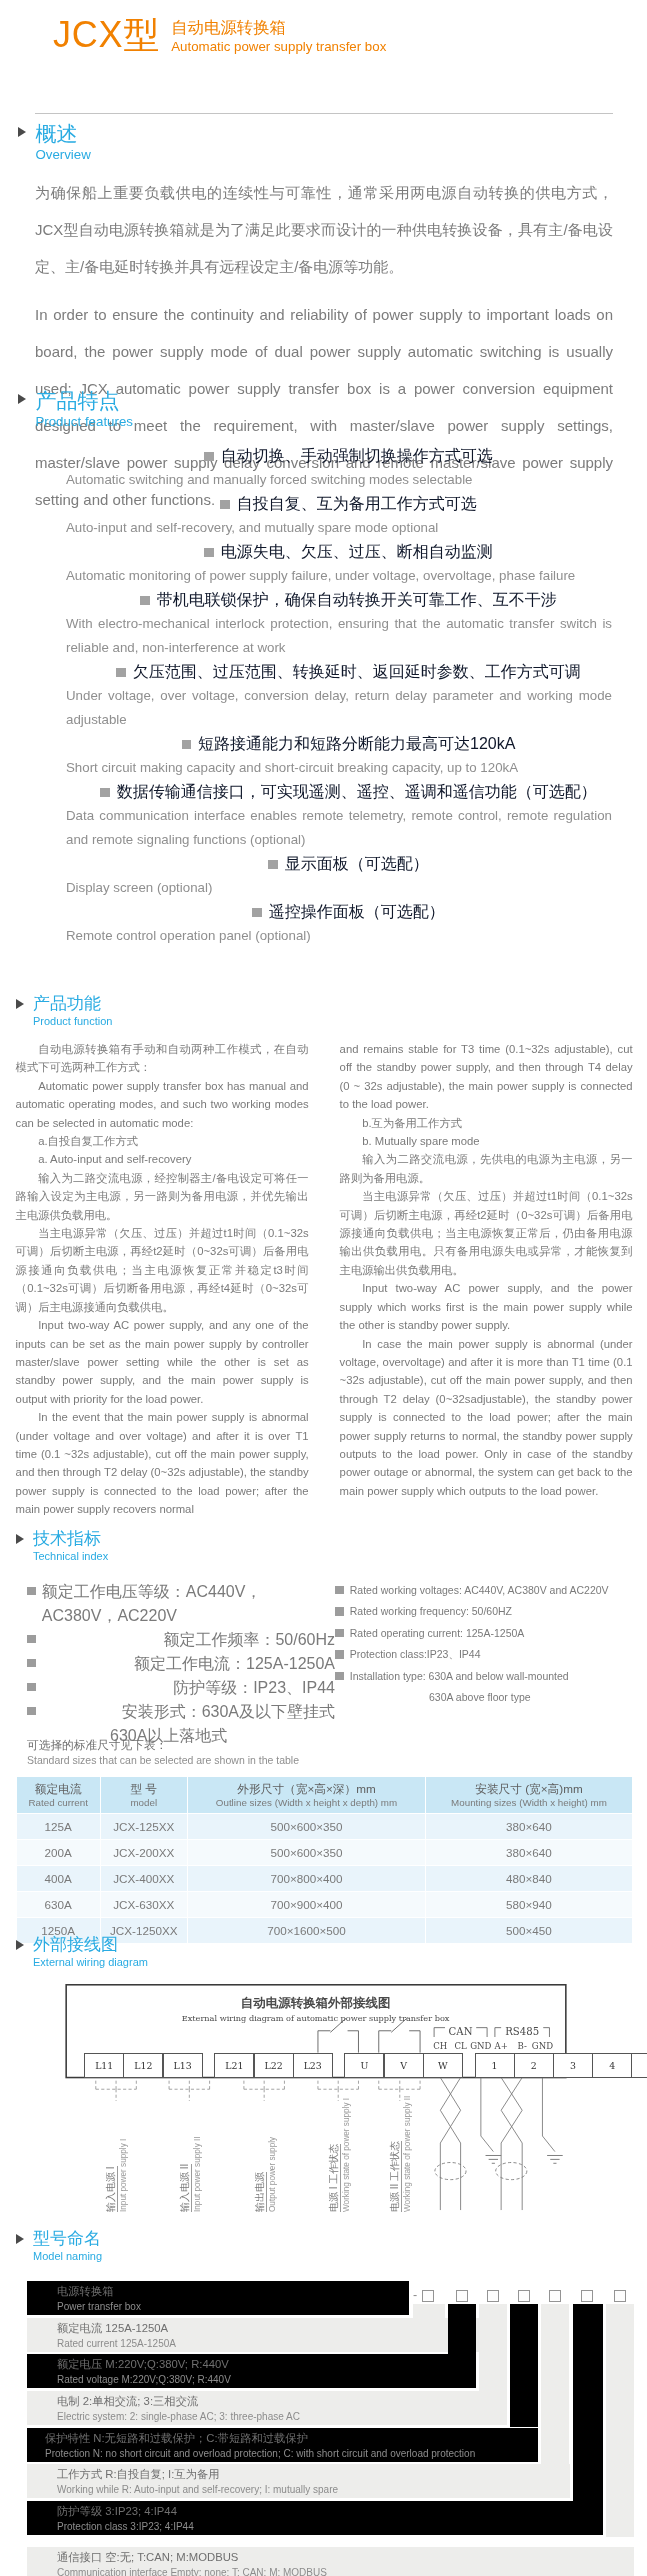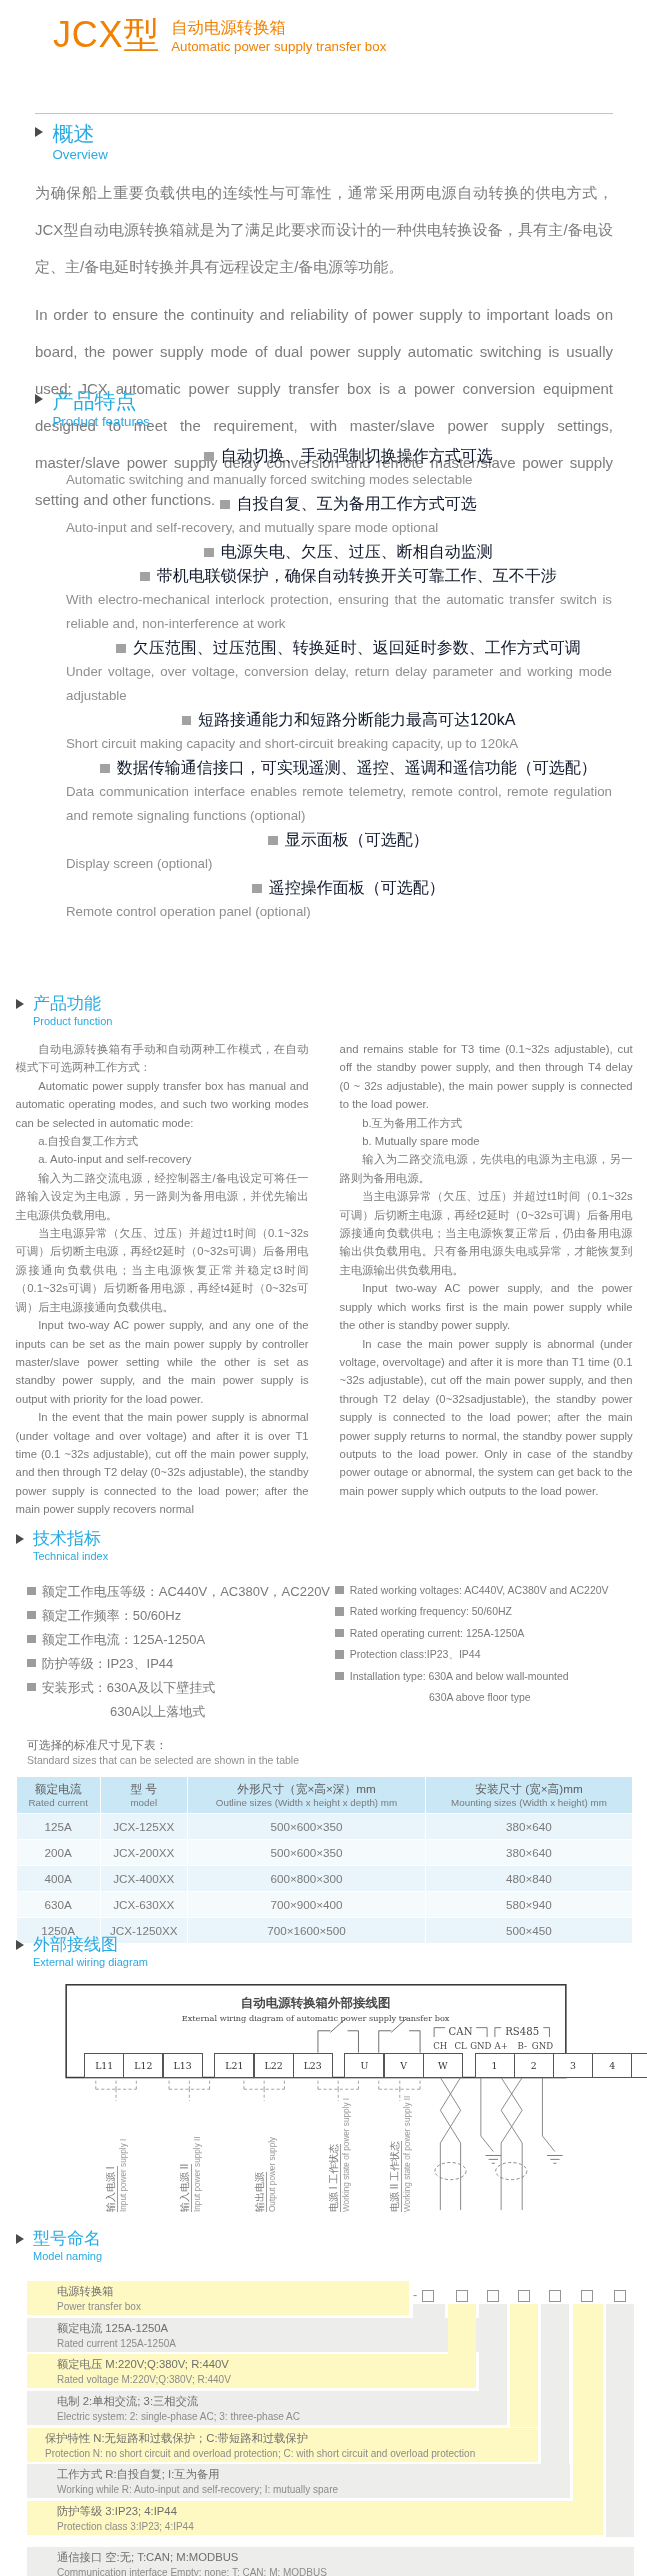--- a/index.html
+++ b/index.html
@@ -18,21 +18,21 @@
   
   .sec { position:absolute; left:0; right:0; }
   .sec-head { display:flex; align-items:flex-start; }
   .tri { width:0; height:0; border-top:5.5px solid transparent; border-bottom:5.5px solid transparent;
          border-left:8.6px solid #4a4a4a; margin-top:6.2px; margin-right:9.4px; }
   .sec-title { color:#29abe2; }
   .big .sec-title .t-cn { font-size:21px; line-height:25px; }
   .big .sec-title .t-en { font-size:13.3px; line-height:17px; }
   .small .sec-title .t-cn { font-size:17px; line-height:21px; }
   .small .sec-title .t-en { font-size:11px; line-height:15px; }
-  .ind45 { padding-left:35px; }
+  .ind45 { padding-left:18px; }
   .ind20 { padding-left:15.6px; }
 
   
   .ov-para { width:578px; margin:11px 0 0 35px; font-size:15px; line-height:37px;
              color:#7c7c7c; text-align:justify; }
 
   
   .feat-list { margin:14px 0 0 49px; }
   .feat-cn { font-size:16px; line-height:24px; color:#0f172a;text-align:center; }
   .sq { display:inline-block; width:9.4px; height:9.4px; background:#a2a2a2; margin-right:7px; }
@@ -43,21 +43,21 @@
   .func-col { width:293px; }
   .func-col + .func-col { margin-left:31px; }
   .func-col p { font-size:11.3px; line-height:18.4px; color:#7a7a7a; text-align:justify; }
   .func-col p.ind { text-indent:2em; }
 
   
   .tech-cols { display:flex; margin:15.6px 0 0 27px; }
   .tech-left { width:308px; }
   .tech-right { width:281px; }
   .tech-item { display:flex; align-items:flex-start; }
-  .tech-left .tech-item { font-size:13px; line-height:24px; color:#7a7a7a; }
+  .tech-left .tech-item { font-size:16px; line-height:24px; color:#7a7a7a;justify-content:space-between; }
   .tech-right .tech-item { font-size:10.5px; line-height:21.5px; color:#7a7a7a; }
   .bsq { flex:0 0 auto; width:8.6px; height:8.6px; background:#9c9c9c; margin-right:6.2px; margin-top:7px; }
   .tech-right .bsq { margin-top:6.2px; }
   .cont { padding-left:83px; }
   .tech-right .cont { padding-left:94px; }
 
   
   .tbl-note-cn { margin-left:27px; font-size:11.7px; color:#6f6f6f; line-height:17px; }
   .tbl-note-en { margin-left:27px; font-size:10.5px; color:#8f8f8f; line-height:15.6px; }
   table.sizes { border-collapse:collapse; margin:7.8px 0 0 15.6px; width:617px; }
@@ -79,21 +79,21 @@
   .tgroup { display:flex; }
   .wlabel { position:absolute; width:109px; transform:rotate(-90deg); transform-origin:top left; }
   .wl-cn { display:inline-block; font-size:10px; color:#777; border-bottom:0.8px solid #9a9a9a; line-height:13.3px; white-space:nowrap; }
   .wl-en { display:block; font-size:8.2px; color:#999; line-height:11px; white-space:nowrap; }
 
   
   .name-wrap { position:relative; margin:17px 0 0 27px; width:609px; height:297px; }
   .nrow { position:absolute; left:0; height:34px; padding:3.1px 0 0 30px; }
   .nrow .n-cn { font-size:11.3px; color:#6f6f6f; line-height:15.6px; }
   .nrow .n-en { font-size:10px; color:#8c8c8c; line-height:14px; }
-  .c-blue { background:#fef9c3; }
+  .c-blue { background:#000000; }
   .c-grey { background:#ededeb; }
   .nstrip { position:absolute; }
   .njcx { position:absolute; left:342px; top:6.2px; font-size:15.6px; color:#7a7a7a; letter-spacing:1.6px; }
   .ndash { position:absolute; left:386px; top:7px; font-size:12.5px; color:#8a8a8a; }
   .nbox { position:absolute; top:9.4px; width:11.7px; height:11.7px; border:0.8px solid #949494; background:#fdfdfd; }
 </style>
 </head>
 <body>
 
 <div class="page">
@@ -131,20 +131,21 @@
         <div class="feat">
           <div class="feat-cn"><span class="sq"></span>自动切换、手动强制切换操作方式可选</div>
           <div class="feat-en">Automatic switching and manually forced switching modes selectable</div>
         </div>
         <div class="feat">
           <div class="feat-cn"><span class="sq"></span>自投自复、互为备用工作方式可选</div>
           <div class="feat-en">Auto-input and self-recovery, and mutually spare mode optional</div>
         </div>
         <div class="feat">
           <div class="feat-cn"><span class="sq"></span>电源失电、欠压、过压、断相自动监测</div>
+          <div class="feat-en">Automatic monitoring of power supply failure, under voltage, overvoltage, phase failure</div>
         </div>
         <div class="feat">
           <div class="feat-cn"><span class="sq"></span>带机电联锁保护，确保自动转换开关可靠工作、互不干涉</div>
           <div class="feat-en">With electro-mechanical interlock protection, ensuring that the automatic transfer switch is reliable and, non-interference at work</div>
         </div>
         <div class="feat">
           <div class="feat-cn"><span class="sq"></span>欠压范围、过压范围、转换延时、返回延时参数、工作方式可调</div>
           <div class="feat-en">Under voltage, over voltage, conversion delay, return delay parameter and working mode adjustable</div>
         </div>
         <div class="feat">
@@ -288,21 +289,21 @@
           </tr>
           <tr class="even">
             <td>200A</td>
             <td>JCX-200XX</td>
             <td>500×600×350</td>
             <td>380×640</td>
           </tr>
           <tr class="odd">
             <td>400A</td>
             <td>JCX-400XX</td>
-            <td>600×800×300</td>
+            <td>700×800×400</td>
             <td>480×840</td>
           </tr>
           <tr class="even">
             <td>630A</td>
             <td>JCX-630XX</td>
             <td>700×900×400</td>
             <td>580×940</td>
           </tr>
           <tr class="odd">
             <td>1250A</td>

